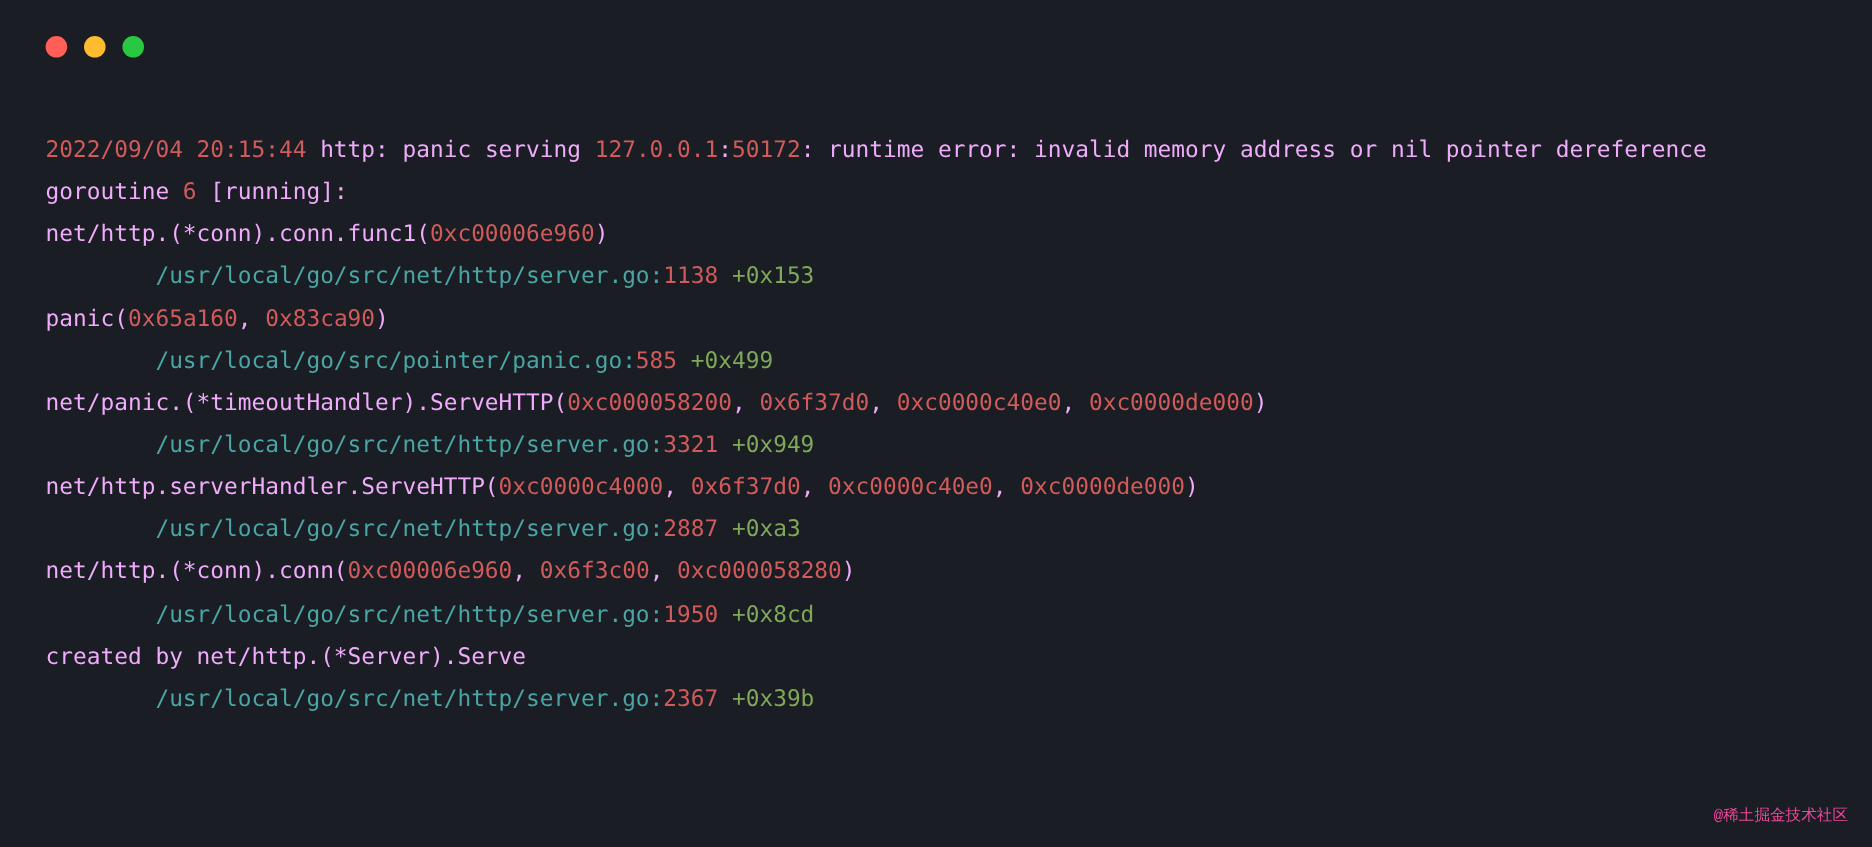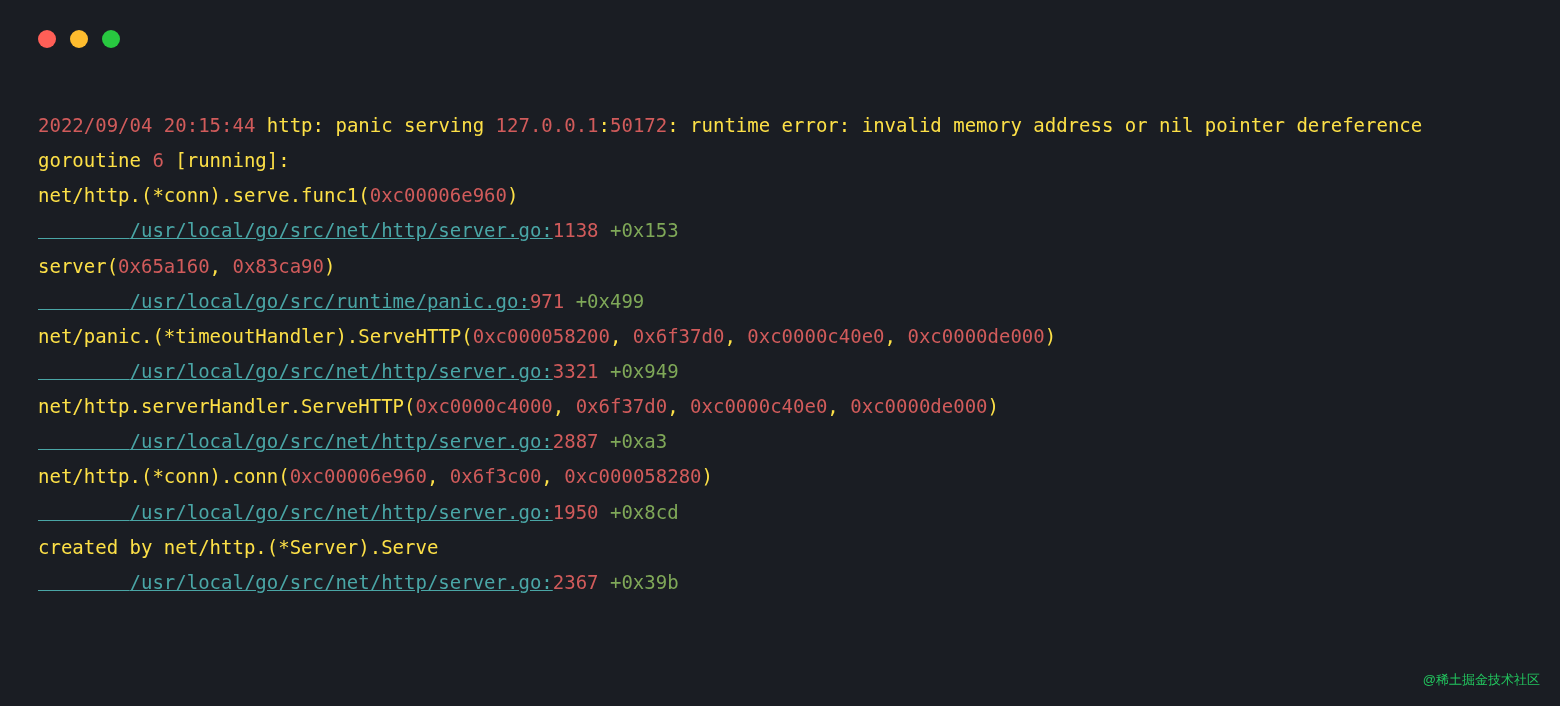--- a/index.html
+++ b/index.html
@@ -26,48 +26,48 @@
     }
     .dot.red { background: #ff5f57; }
     .dot.yellow { background: #febc2e; }
     .dot.green { background: #28c840; }
     pre {
       font-family: inherit;
       white-space: pre-wrap;
       word-wrap: break-word;
     }
     .c-red { color: #d15b5b; }
-    .c-blue { color: #fde047; }
-    .c-cyan { color: #4aa6a6; text-decoration: underline; }
+    .c-blue { color: #f0abfc; }
+    .c-cyan { color: #4aa6a6; }
     .c-green { color: #7fa858; }
     .watermark {
       position: absolute;
       bottom: 14px;
       right: 20px;
-      color: #22c55e;
+      color: #ec4899;
       font-size: 13px;
-      font-family: Liberation Sans, sans-serif;
+      font-family: Liberation Mono, monospace;
       margin-top: 46px;
     }
   </style>
 </head>
 <body>
 
 <div class="traffic-lights">
   <div class="dot red"></div>
   <div class="dot yellow"></div>
   <div class="dot green"></div>
 </div>
 
 <pre><span class="c-red">2022/09/04 20:15:44</span><span class="c-blue"> http</span><span class="c-blue">:</span><span class="c-blue"> panic serving </span><span class="c-red">127.0.0.1</span><span class="c-blue">:</span><span class="c-red">50172</span><span class="c-blue">:</span><span class="c-blue"> runtime error</span><span class="c-blue">:</span><span class="c-blue"> invalid memory address or nil pointer dereference</span>
 <span class="c-blue">goroutine </span><span class="c-red">6</span><span class="c-blue"> [running]</span><span class="c-blue">:</span>
-<span class="c-blue">net/http.(*conn).serve.func1(</span><span class="c-red">0xc00006e960</span><span class="c-blue">)</span>
+<span class="c-blue">net/http.(*conn).conn.func1(</span><span class="c-red">0xc00006e960</span><span class="c-blue">)</span>
 <span class="c-cyan">        /usr/local/go/src/net/http/server.go:</span><span class="c-red">1138</span><span class="c-green"> +</span><span class="c-green">0x153</span>
-<span class="c-blue">server(</span><span class="c-red">0x65a160</span><span class="c-blue">, </span><span class="c-red">0x83ca90</span><span class="c-blue">)</span>
-<span class="c-cyan">        /usr/local/go/src/runtime/panic.go:</span><span class="c-red">971</span><span class="c-green"> +</span><span class="c-green">0x499</span>
+<span class="c-blue">panic(</span><span class="c-red">0x65a160</span><span class="c-blue">, </span><span class="c-red">0x83ca90</span><span class="c-blue">)</span>
+<span class="c-cyan">        /usr/local/go/src/pointer/panic.go:</span><span class="c-red">585</span><span class="c-green"> +</span><span class="c-green">0x499</span>
 <span class="c-blue">net/panic.(*timeoutHandler).ServeHTTP(</span><span class="c-red">0xc000058200</span><span class="c-blue">, </span><span class="c-red">0x6f37d0</span><span class="c-blue">, </span><span class="c-red">0xc0000c40e0</span><span class="c-blue">, </span><span class="c-red">0xc0000de000</span><span class="c-blue">)</span>
 <span class="c-cyan">        /usr/local/go/src/net/http/server.go:</span><span class="c-red">3321</span><span class="c-green"> +</span><span class="c-green">0x949</span>
 <span class="c-blue">net/http.serverHandler.ServeHTTP(</span><span class="c-red">0xc0000c4000</span><span class="c-blue">, </span><span class="c-red">0x6f37d0</span><span class="c-blue">, </span><span class="c-red">0xc0000c40e0</span><span class="c-blue">, </span><span class="c-red">0xc0000de000</span><span class="c-blue">)</span>
 <span class="c-cyan">        /usr/local/go/src/net/http/server.go:</span><span class="c-red">2887</span><span class="c-green"> +</span><span class="c-green">0xa3</span>
 <span class="c-blue">net/http.(*conn).conn(</span><span class="c-red">0xc00006e960</span><span class="c-blue">, </span><span class="c-red">0x6f3c00</span><span class="c-blue">, </span><span class="c-red">0xc000058280</span><span class="c-blue">)</span>
 <span class="c-cyan">        /usr/local/go/src/net/http/server.go:</span><span class="c-red">1950</span><span class="c-green"> +</span><span class="c-green">0x8cd</span>
 <span class="c-blue">created by net/http.(*Server).Serve</span>
 <span class="c-cyan">        /usr/local/go/src/net/http/server.go:</span><span class="c-red">2367</span><span class="c-green"> +</span><span class="c-green">0x39b</span></pre>
 
 <div class="watermark">@稀土掘金技术社区</div>

